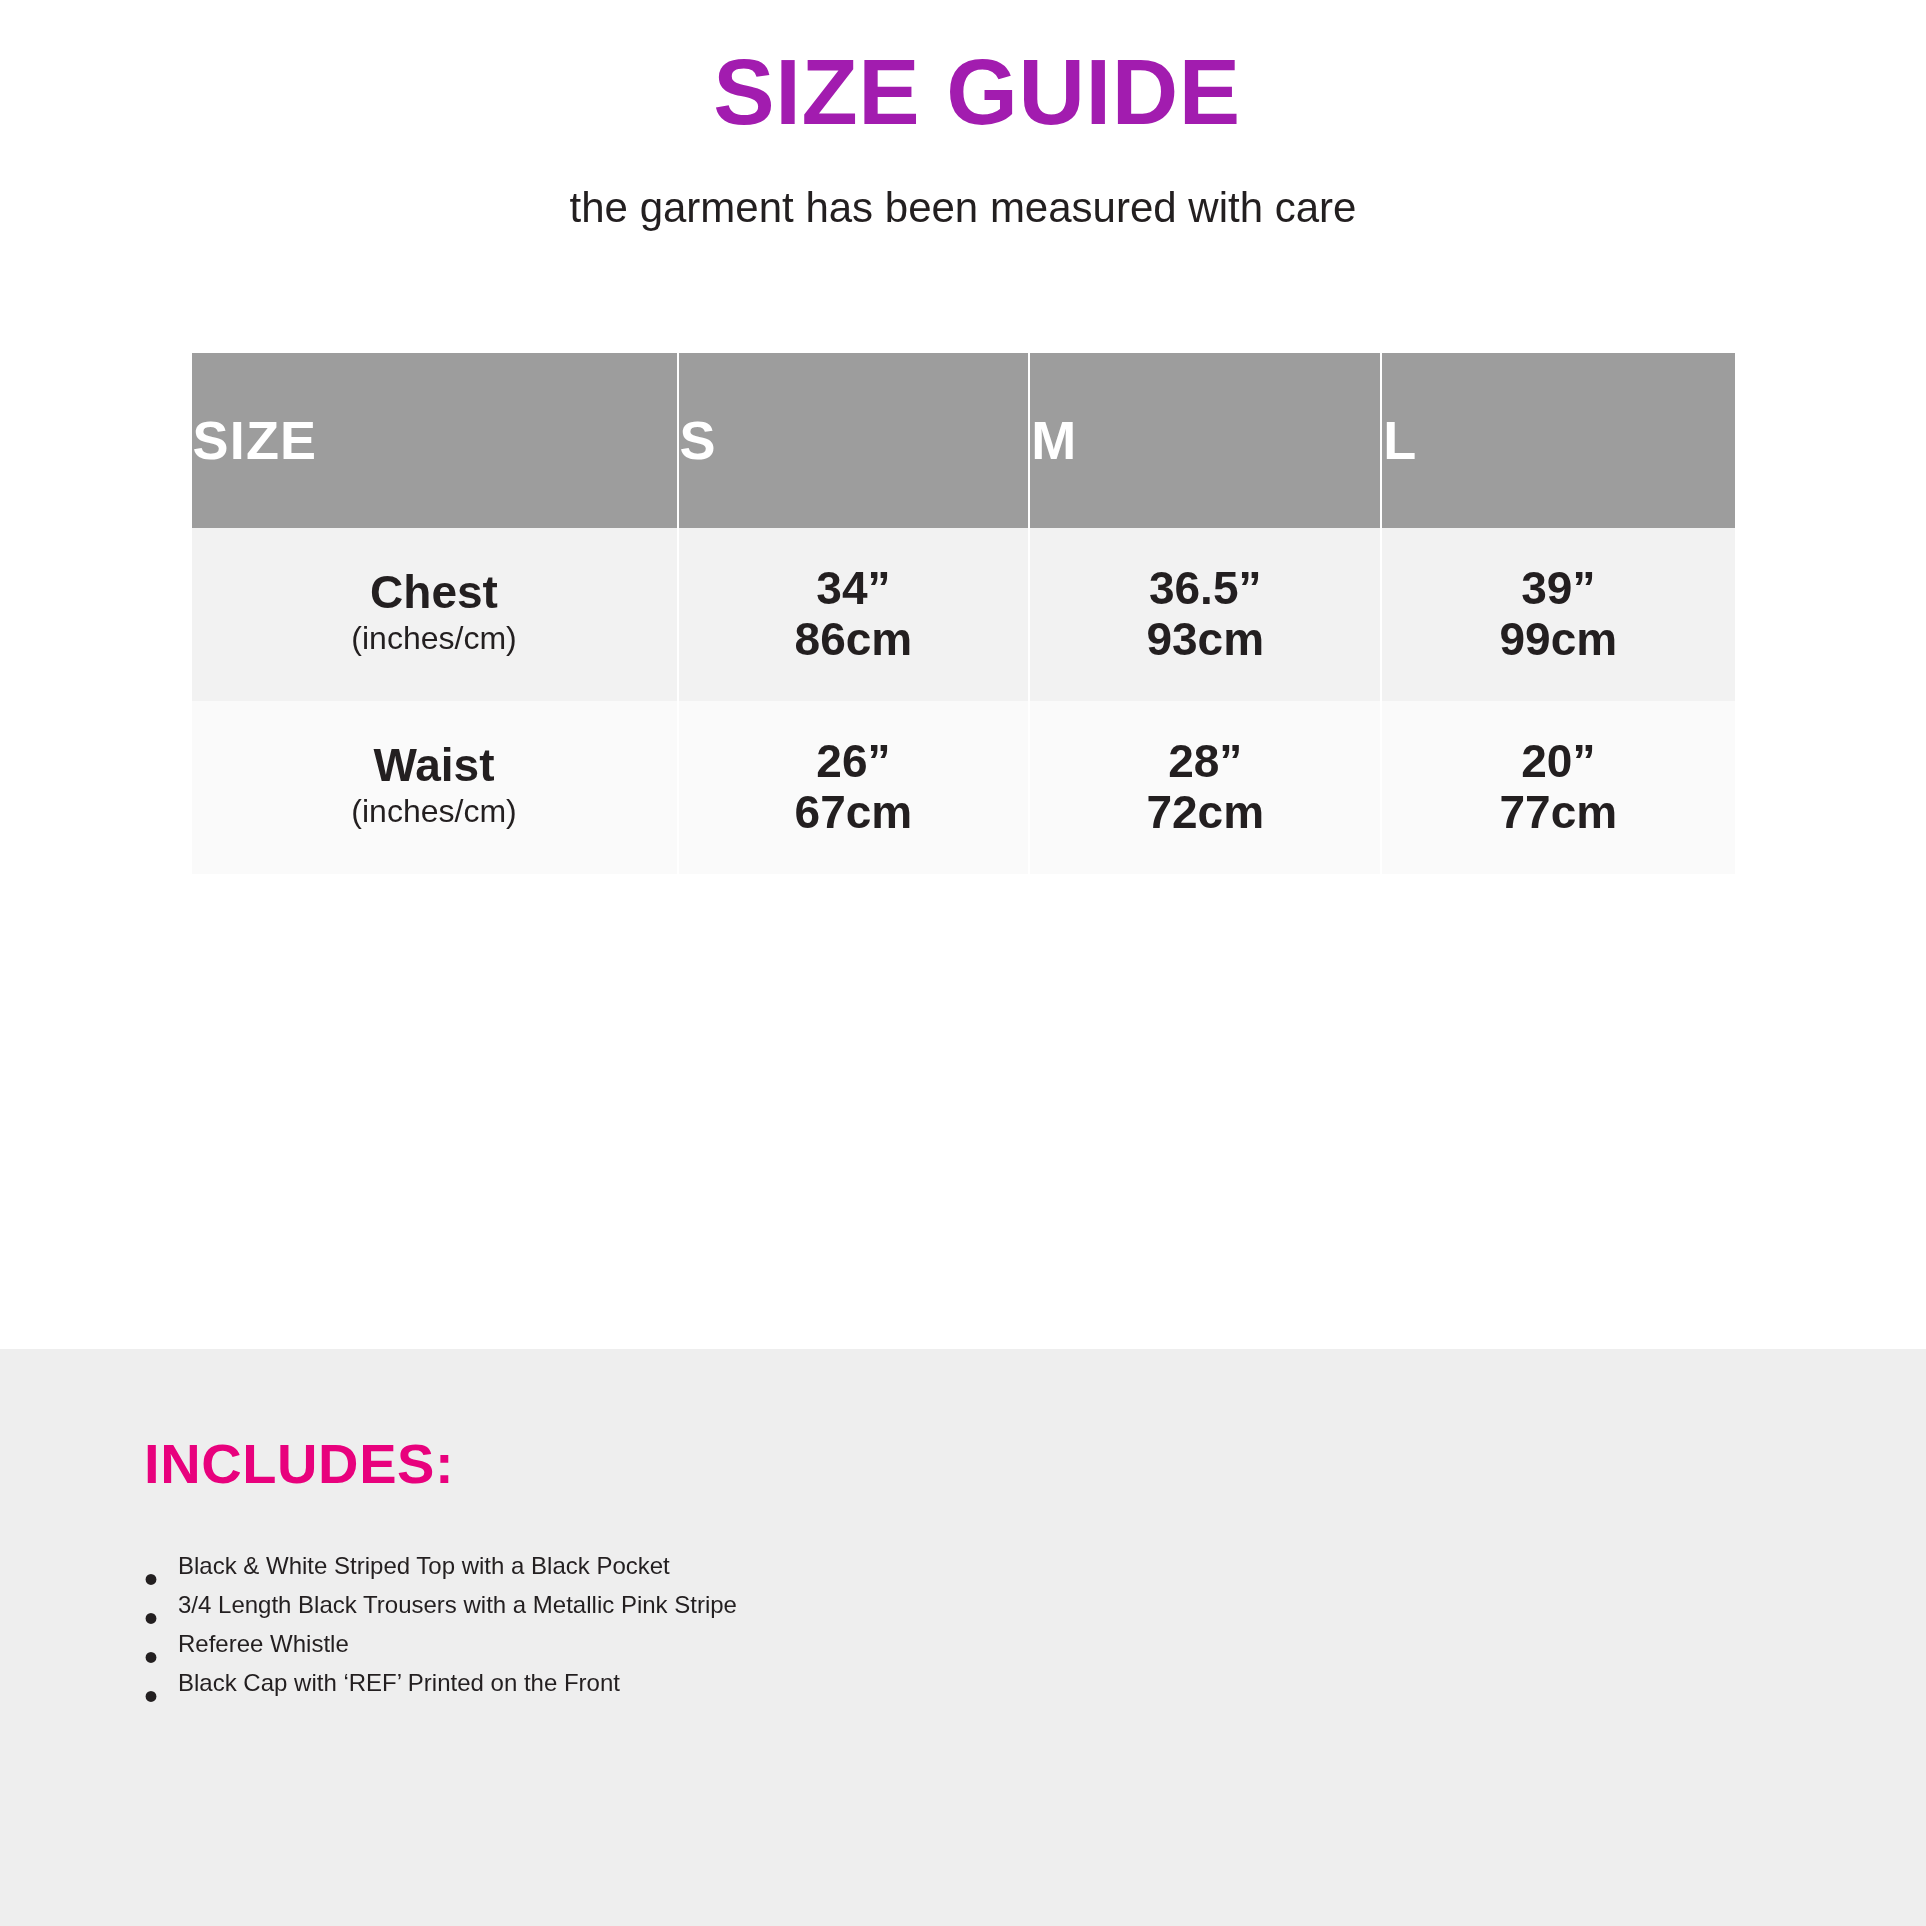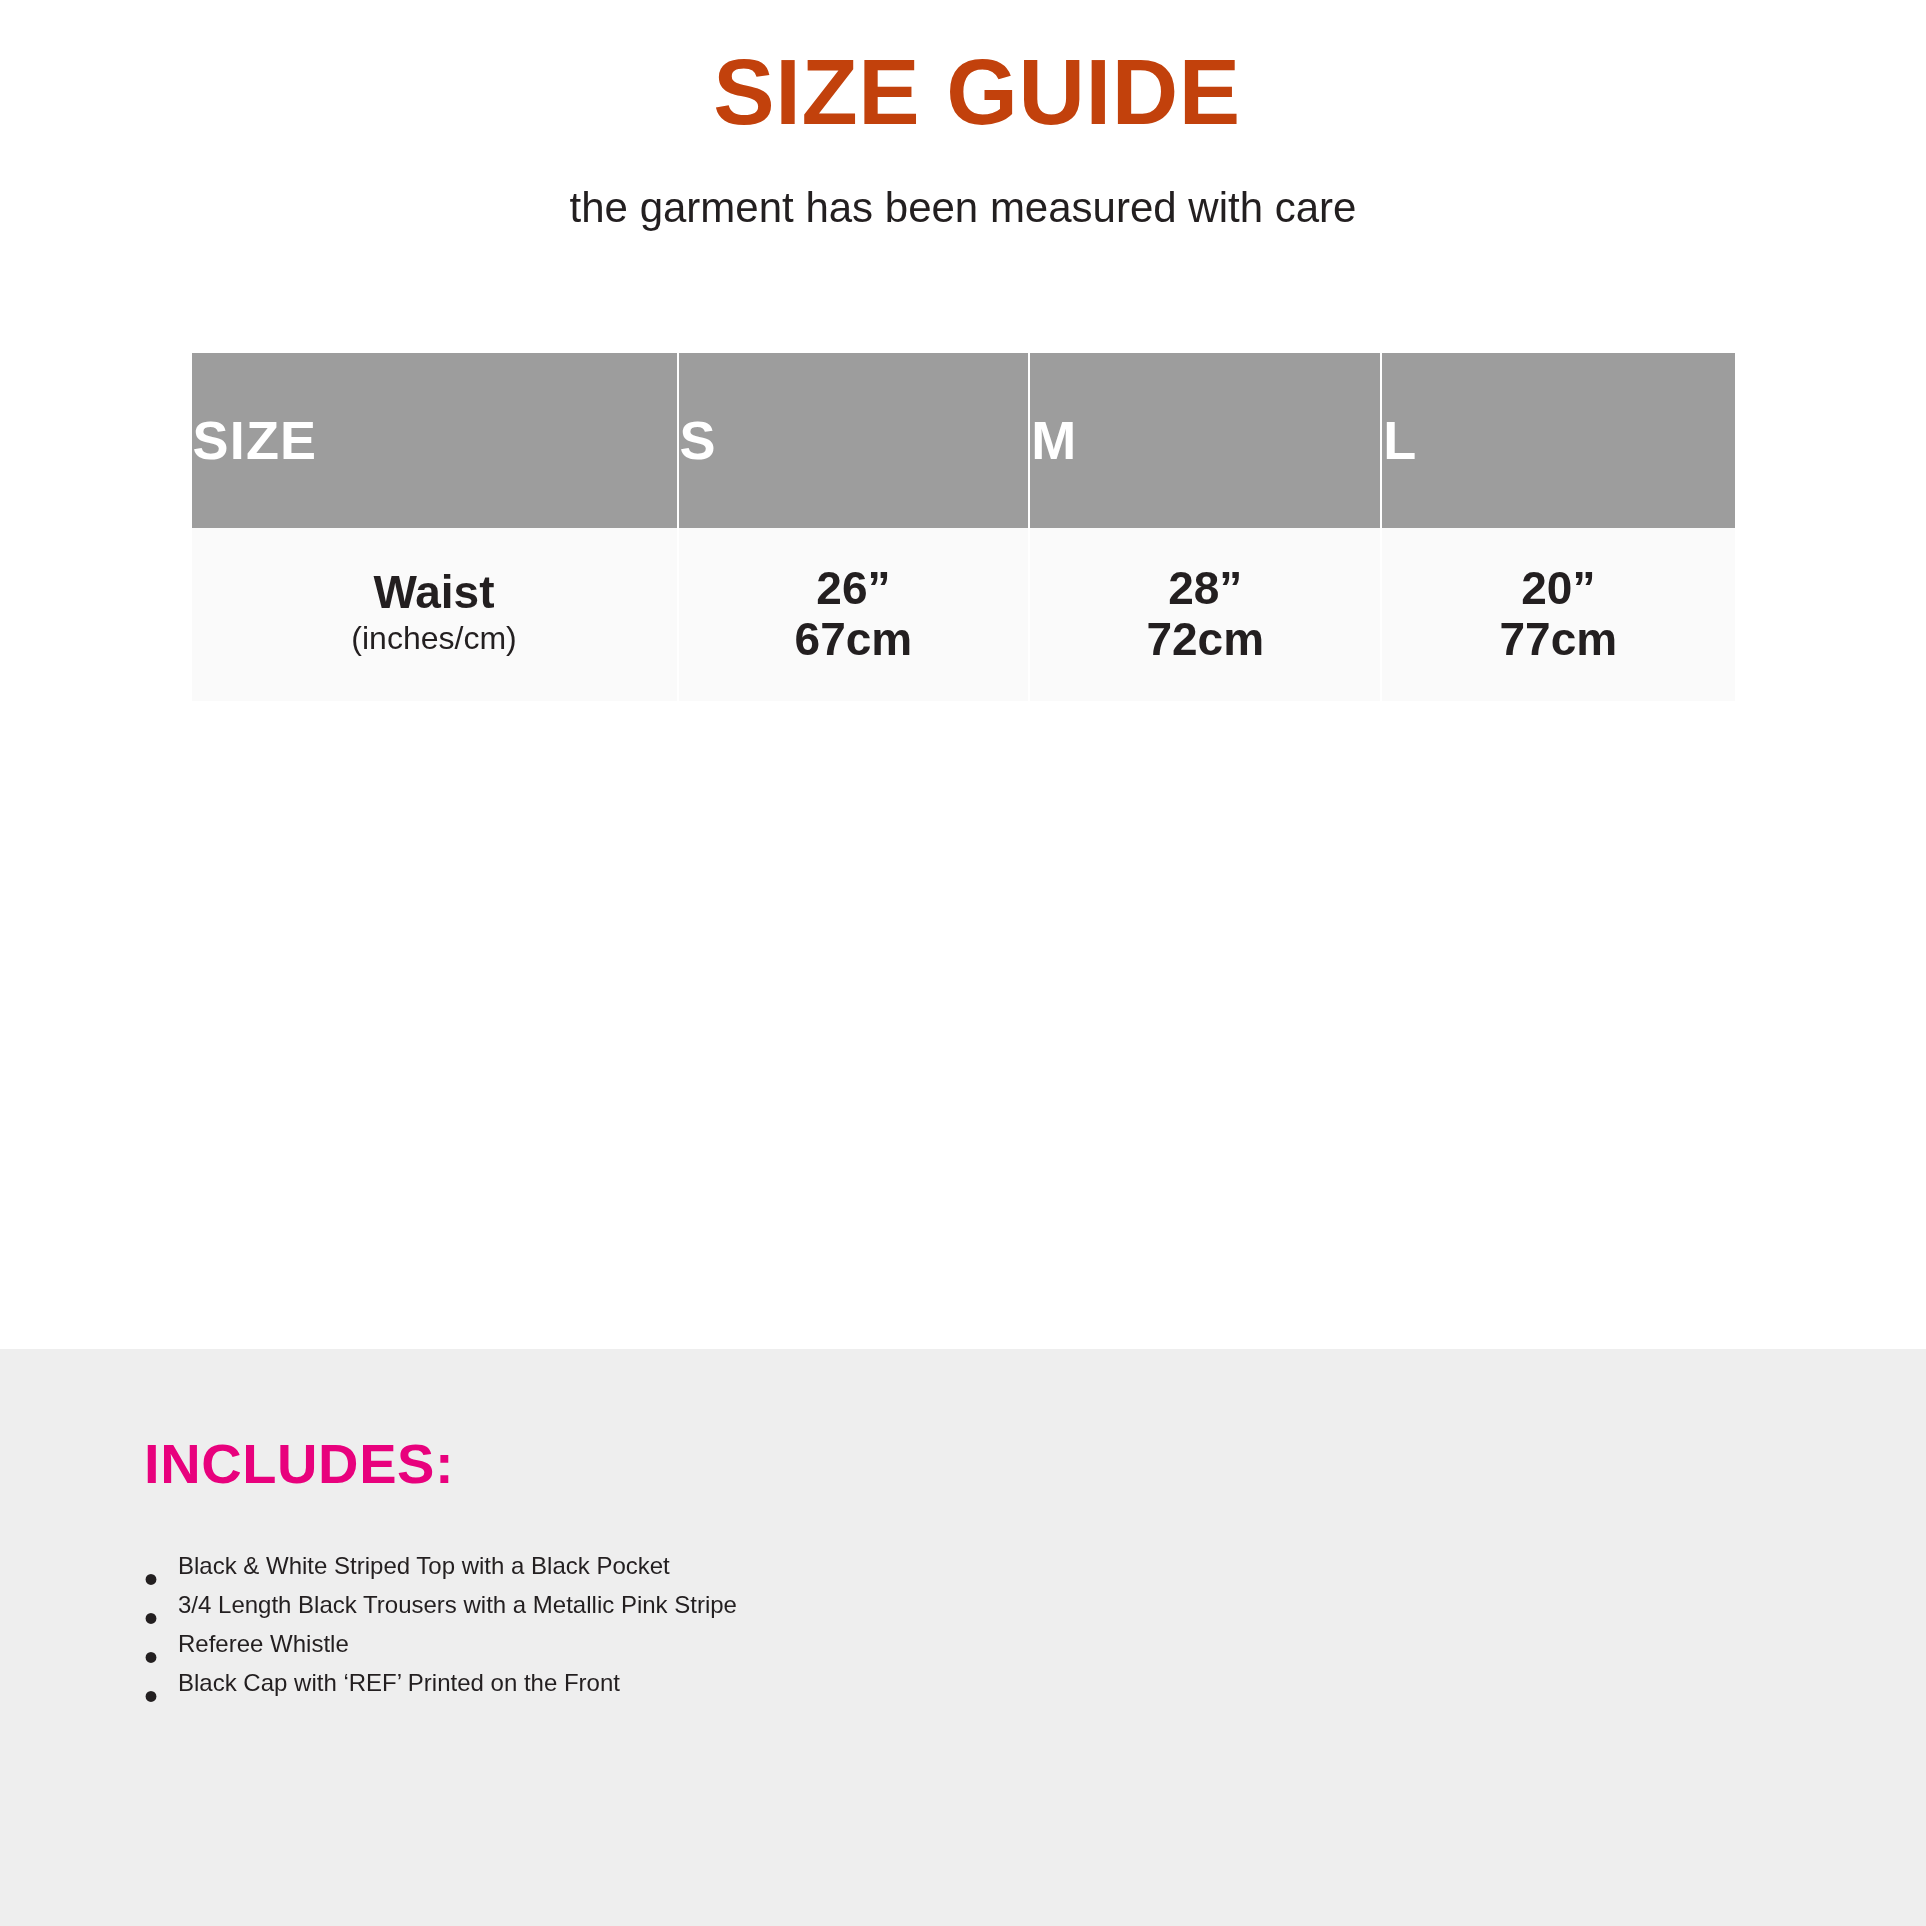--- a/index.html
+++ b/index.html
@@ -12,21 +12,21 @@
     height: 1926px;
     font-family: "Liberation Sans", sans-serif;
     color: #231f20;
     position: relative;
     overflow: hidden;
   }
 
   
   .guide-title {
     text-align: center;
-    color: #c2410c;
+    color: #a21caf;
     font-weight: bold;
     font-size: 92px;
     letter-spacing: 0.6px;
     line-height: 1;
     padding-top: 46px;
     margin-left: 28px;
   }
   .guide-note {
     text-align: center;
     font-size: 42px;
@@ -166,20 +166,38 @@
       <thead>
         <tr>
           <th>SIZE</th>
           <th>S</th>
           <th>M</th>
           <th>L</th>
         </tr>
       </thead>
       <tbody>
 
+        <tr class="row-odd">
+          <td>
+            <span class="meas-name">Chest</span>
+            <span class="meas-unit">(inches/cm)</span>
+          </td>
+          <td>
+            <span class="val-in">34”</span>
+            <span class="val-cm">86cm</span>
+          </td>
+          <td>
+            <span class="val-in">36.5”</span>
+            <span class="val-cm">93cm</span>
+          </td>
+          <td>
+            <span class="val-in">39”</span>
+            <span class="val-cm">99cm</span>
+          </td>
+        </tr>
 
         <tr class="row-even">
           <td>
             <span class="meas-name">Waist</span>
             <span class="meas-unit">(inches/cm)</span>
           </td>
           <td>
             <span class="val-in">26”</span>
             <span class="val-cm">67cm</span>
           </td>

